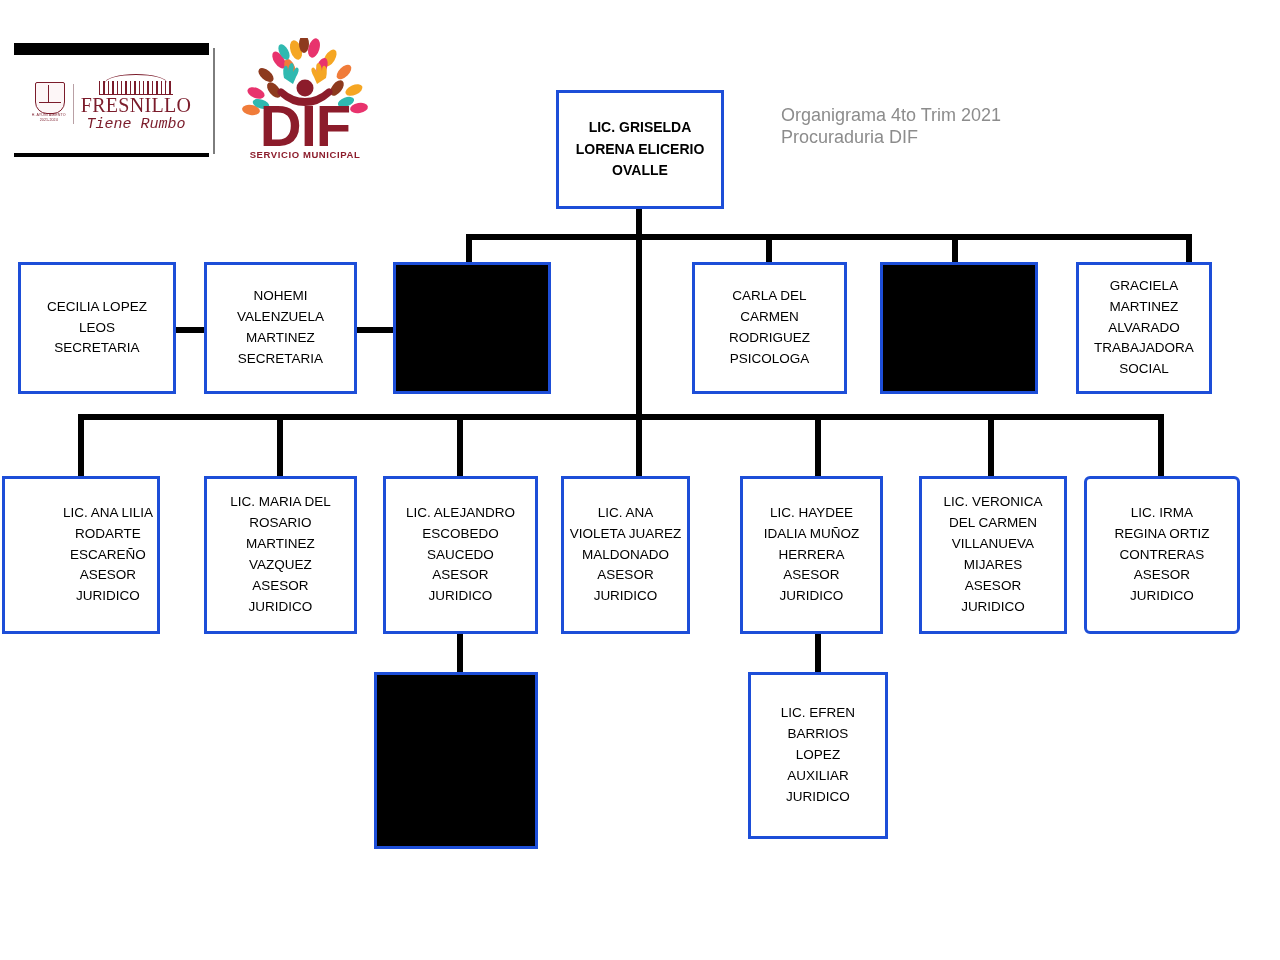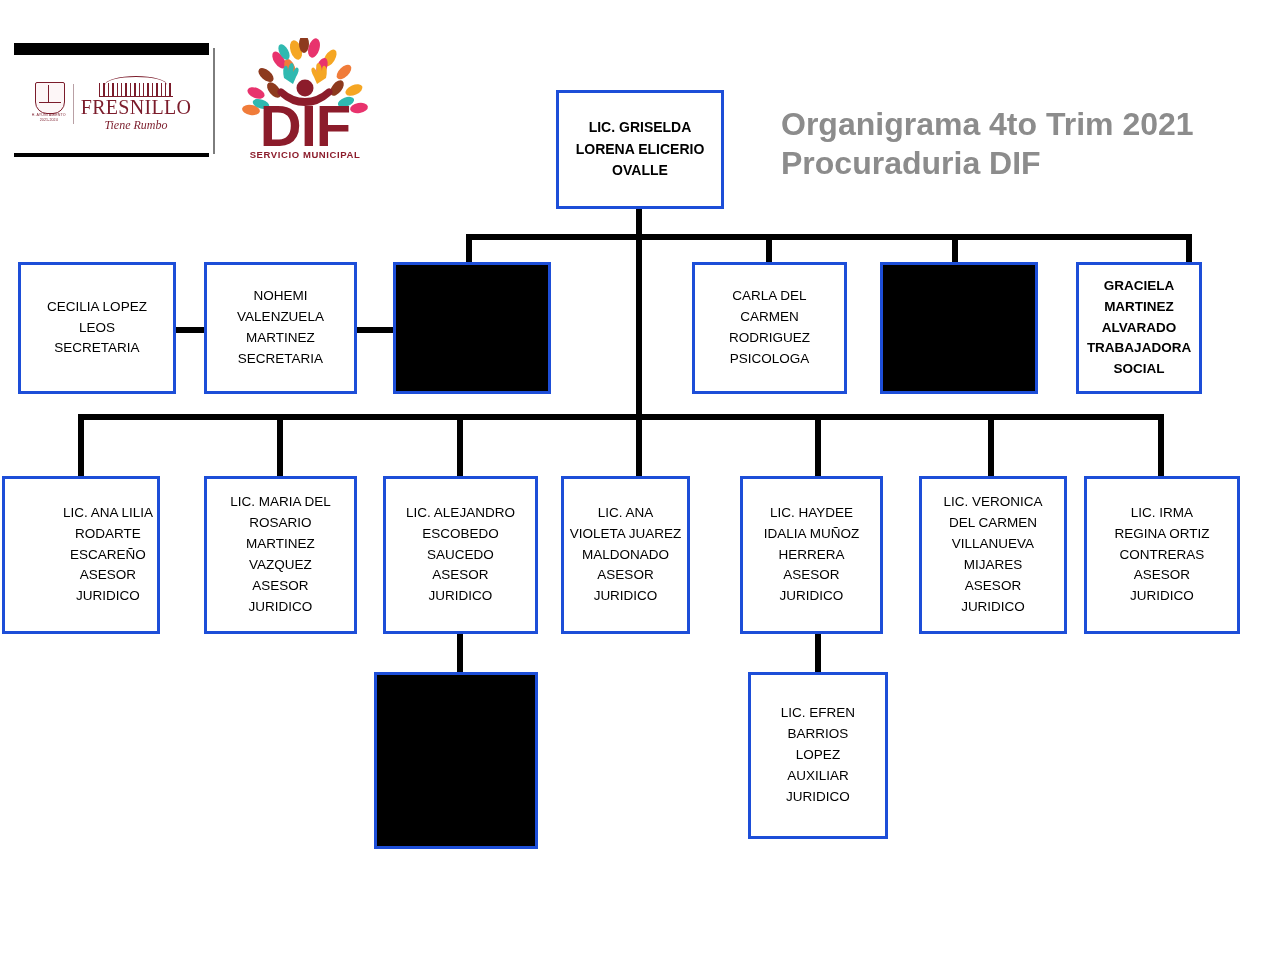--- a/index.html
+++ b/index.html
@@ -115,23 +115,23 @@
   }
   .fres-name {
     font-family: "Liberation Serif", serif;
     font-size: 20px;
     letter-spacing: 0.3px;
     color: #7b1c2b;
     line-height: 1;
     margin-top: 1px;
   }
   .fres-tag {
-    font-family: Liberation Serif, serif;
+    font-family: Liberation Mono, monospace;
     font-style: italic;
-    font-size: 12px;
+    font-size: 15px;
     color: #7b1c2b;
     line-height: 1.1;
     margin-top: 2px;
   }
   .logo-sep {
     position: absolute;
     left: 213px;
     top: 48px;
     width: 2px;
     height: 106px;
@@ -163,22 +163,22 @@
     font-weight: bold;
     letter-spacing: 0.6px;
   }
 
   
   .title {
     position: absolute;
     left: 781px;
     top: 105px;
     width: 470px;
-    font-size: 32px;
-    font-weight: bold;
+    font-size: 18px;
+    font-weight: normal;
     color: #8c8c8c;
     line-height: 1.22;
   }
 
   
   .conn {
     position: absolute;
     background: #000000;
   }
 
@@ -339,21 +339,21 @@
     <div>
       <span class="lbl">CARLA DEL</span>
       <span class="lbl">CARMEN</span>
       <span class="lbl">RODRIGUEZ</span>
       <span class="lbl">PSICOLOGA</span>
     </div>
   </div>
 
   <div class="node redacted" style="left:880px; top:262px; width:158px; height:132px;"></div>
 
-  <div class="node" style="left:1076px; top:262px; width:126px; height:132px;font-weight:bold;">
+  <div class="node" style="left:1076px; top:262px; width:136px; height:132px;">
     <div>
       <span class="lbl">GRACIELA</span>
       <span class="lbl">MARTINEZ</span>
       <span class="lbl">ALVARADO</span>
       <span class="lbl">TRABAJADORA</span>
       <span class="lbl">SOCIAL</span>
     </div>
   </div>
 
   <div class="node" style="left:2px; top:476px; width:158px; height:158px;justify-content:flex-end;">
@@ -411,21 +411,21 @@
     <div>
       <span class="lbl">LIC. VERONICA</span>
       <span class="lbl">DEL CARMEN</span>
       <span class="lbl">VILLANUEVA</span>
       <span class="lbl">MIJARES</span>
       <span class="lbl">ASESOR</span>
       <span class="lbl">JURIDICO</span>
     </div>
   </div>
 
-  <div class="node" style="left:1084px; top:476px; width:156px; height:158px;">
+  <div class="node" style="left:1084px; top:476px; width:156px; height:158px;border-radius:6px;">
     <div>
       <span class="lbl">LIC.  IRMA</span>
       <span class="lbl">REGINA ORTIZ</span>
       <span class="lbl">CONTRERAS</span>
       <span class="lbl">ASESOR</span>
       <span class="lbl">JURIDICO</span>
     </div>
   </div>
 
   <div class="node redacted" style="left:374px; top:672px; width:164px; height:177px;"></div>

